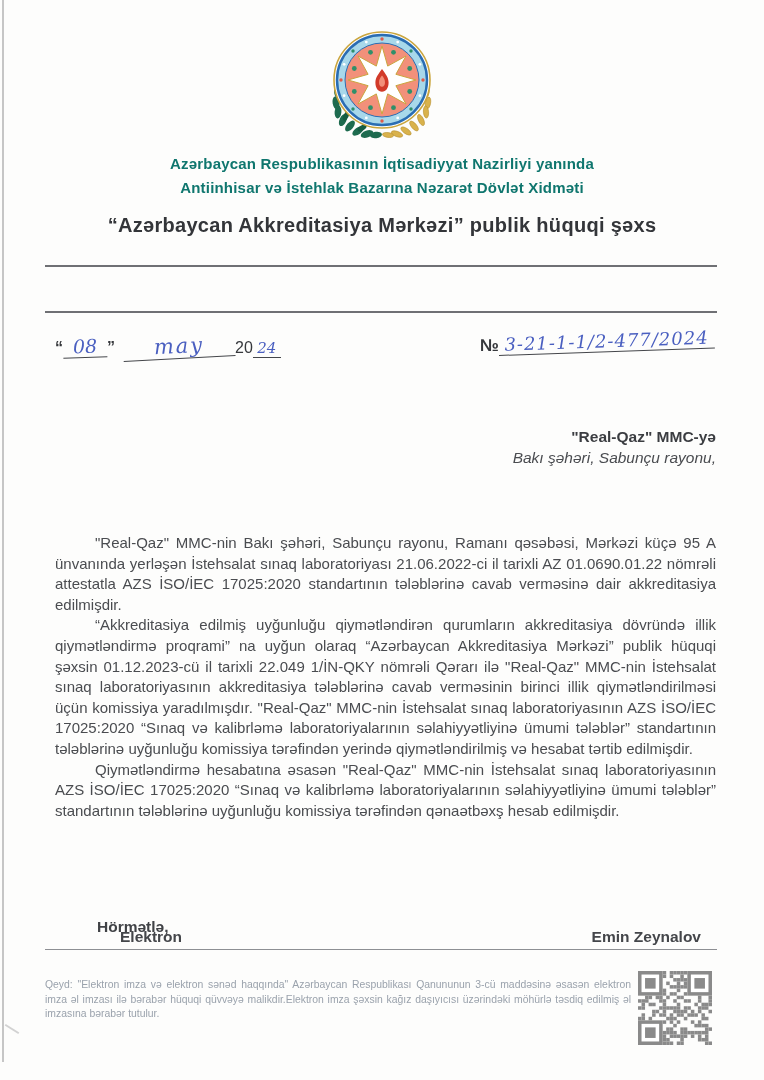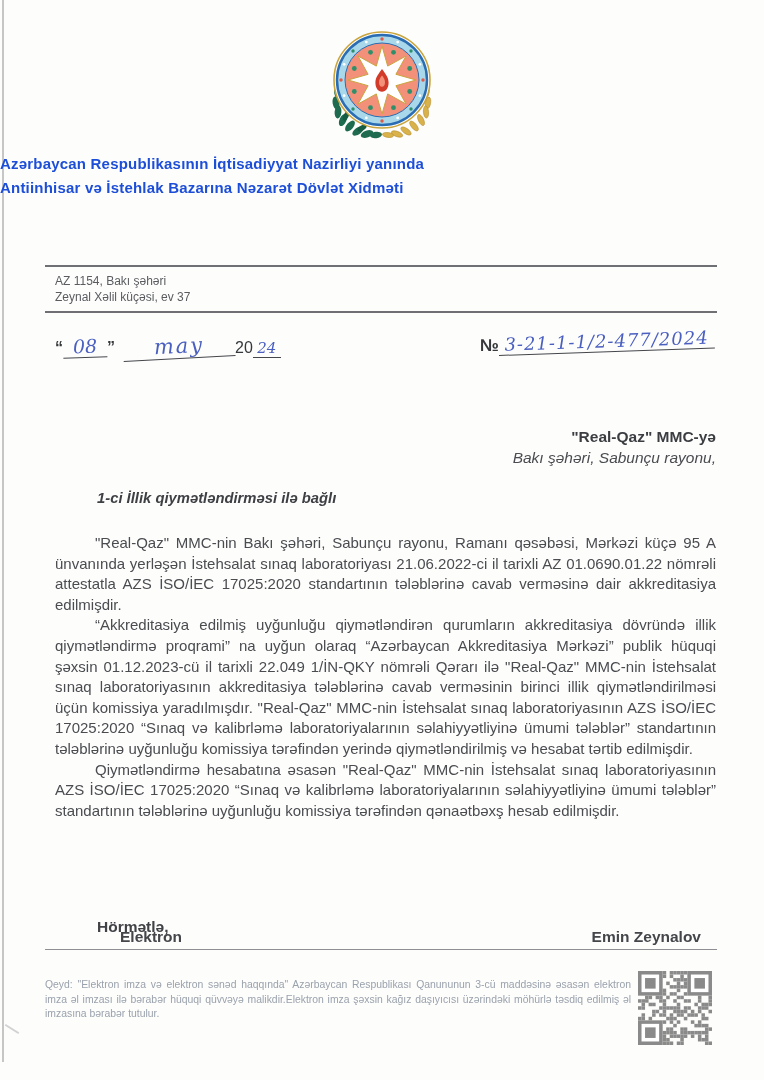--- a/index.html
+++ b/index.html
@@ -6,22 +6,22 @@
   .page{
     position:relative;width:764px;height:1080px;background:#fdfdfc;
     font-family:"Liberation Sans",sans-serif;color:#45474b;overflow:hidden;
     margin:0 auto;box-shadow:0 0 6px rgba(0,0,0,.2);
   }
   .scan-edge{position:absolute;left:2px;top:0;width:2px;height:1062px;background:#c6c6c6;}
   .scan-mark{position:absolute;left:4px;top:1028px;width:16px;height:2px;background:#d2d2d2;transform:rotate(32deg);}
 
   .emblem{position:absolute;left:327px;top:28px;width:110px;height:112px;}
 
-  .org-lines{position:absolute;left:0;top:152px;width:100%;text-align:left;
-    font-weight:bold;font-size:15px;line-height:24px;color:#1d4ed8;letter-spacing:.2px;}
+  .org-lines{position:absolute;left:0;top:152px;width:100%;text-align:center;
+    font-weight:bold;font-size:15px;line-height:24px;color:#0f766e;letter-spacing:.2px;}
   .doc-title{position:absolute;left:0;top:214px;width:100%;text-align:center;
     font-weight:bold;font-size:20px;color:#333539;letter-spacing:.3px;}
 
   .contact-band{position:absolute;left:45px;top:265px;width:672px;height:40px;
     border-top:2px solid #6f7074;border-bottom:2px solid #6f7074;
     display:flex;justify-content:space-between;align-items:center;
     font-size:12px;line-height:16px;color:#5a5c60;padding:2px 0;}
   .contact-left{padding-left:10px;}
   .contact-right{text-align:right;padding-right:4px;}
 
@@ -132,43 +132,39 @@
       <polygon fill="#fff" stroke="#caa53d" stroke-width="1" points="0,-34 5.7,-13.9 24,-24 13.9,-5.7 34,0 13.9,5.7 24,24 5.7,13.9 0,34 -5.7,13.9 -24,24 -13.9,5.7 -34,0 -13.9,-5.7 -24,-24 -5.7,-13.9"></polygon>
       <path fill="#d23b2a" d="M0,-11 C3.6,-6 6.6,-2.6 6.6,2.6 C6.6,8.2 3.9,11.8 0,11.8 C-3.9,11.8 -6.6,8.2 -6.6,2.6 C-6.6,-2.6 -3.6,-6 0,-11 Z"></path>
       <path fill="#f2907a" d="M0,-4.5 C1.7,-2.2 3,-0.6 3,2.2 C3,5 1.8,6.8 0,6.8 C-1.8,6.8 -3,5 -3,2.2 C-3,-0.6 -1.7,-2.2 0,-4.5 Z"></path>
     </svg>
   </div>
 
   <div class="org-lines">
     <div>Azərbaycan Respublikasının İqtisadiyyat Nazirliyi yanında</div>
     <div>Antiinhisar və İstehlak Bazarına Nəzarət Dövlət Xidməti</div>
   </div>
+  <div class="doc-title">“Azərbaycan Akkreditasiya Mərkəzi” publik hüquqi şəxs</div>
 
   <div class="contact-band">
-    <div class="contact-left">
-      <div>AZ 1154, Bakı şəhəri</div>
-      <div>Zeynal Xəlil küçəsi, ev 37</div>
-    </div>
   </div>
 
   <div class="dateline">
     <div class="dl-left">
       <span class="dl-quote">“</span><span class="hand ul dl-day">08</span><span class="dl-quote">”</span><span class="hand ul dl-month">may</span><span class="dl-year-printed">20</span><span class="hand ul dl-year-written">24</span>
     </div>
     <div class="dl-right">
       <span class="no-label">№</span><span class="hand ul dl-number">3-21-1-1/2-477/2024</span>
     </div>
   </div>
 
   <div class="recipient">
     <div class="r-name">"Real-Qaz" MMC-yə</div>
     <div class="r-addr">Bakı şəhəri, Sabunçu rayonu,</div>
   </div>
 
-  <div class="subject">1-ci İllik qiymətləndirməsi ilə bağlı</div>
 
   <div class="body-text">
     <p>"Real-Qaz" MMC-nin Bakı şəhəri, Sabunçu rayonu, Ramanı qəsəbəsi, Mərkəzi küçə 95 A ünvanında yerləşən  İstehsalat sınaq laboratoriyası 21.06.2022-ci il tarixli AZ 01.0690.01.22 nömrəli attestatla AZS İSO/İEC 17025:2020 standartının tələblərinə cavab verməsinə dair akkreditasiya edilmişdir.</p>
     <p>“Akkreditasiya edilmiş uyğunluğu qiymətləndirən qurumların akkreditasiya dövründə illik qiymətləndirmə proqrami” na uyğun olaraq “Azərbaycan Akkreditasiya Mərkəzi” publik hüquqi şəxsin 01.12.2023-cü il tarixli  22.049 1/İN-QKY nömrəli Qərarı ilə  "Real-Qaz" MMC-nin İstehsalat sınaq  laboratoriyasının akkreditasiya tələblərinə cavab verməsinin birinci illik qiymətləndirilməsi üçün komissiya yaradılmışdır. "Real-Qaz" MMC-nin İstehsalat sınaq laboratoriyasının AZS İSO/İEC 17025:2020 “Sınaq və kalibrləmə laboratoriyalarının səlahiyyətliyinə ümumi tələblər” standartının tələblərinə uyğunluğu komissiya tərəfindən yerində qiymətləndirilmiş və hesabat tərtib edilmişdir.</p>
     <p>Qiymətləndirmə  hesabatına  əsasən  "Real-Qaz"  MMC-nin  İstehsalat  sınaq laboratoriyasının AZS İSO/İEC 17025:2020 “Sınaq və kalibrləmə laboratoriyalarının səlahiyyətliyinə ümumi tələblər” standartının tələblərinə uyğunluğu komissiya tərəfindən qənaətbəxş hesab edilmişdir.</p>
   </div>
 
   <div class="closing">Hörmətlə,</div>
 
   <div class="sig-row">

